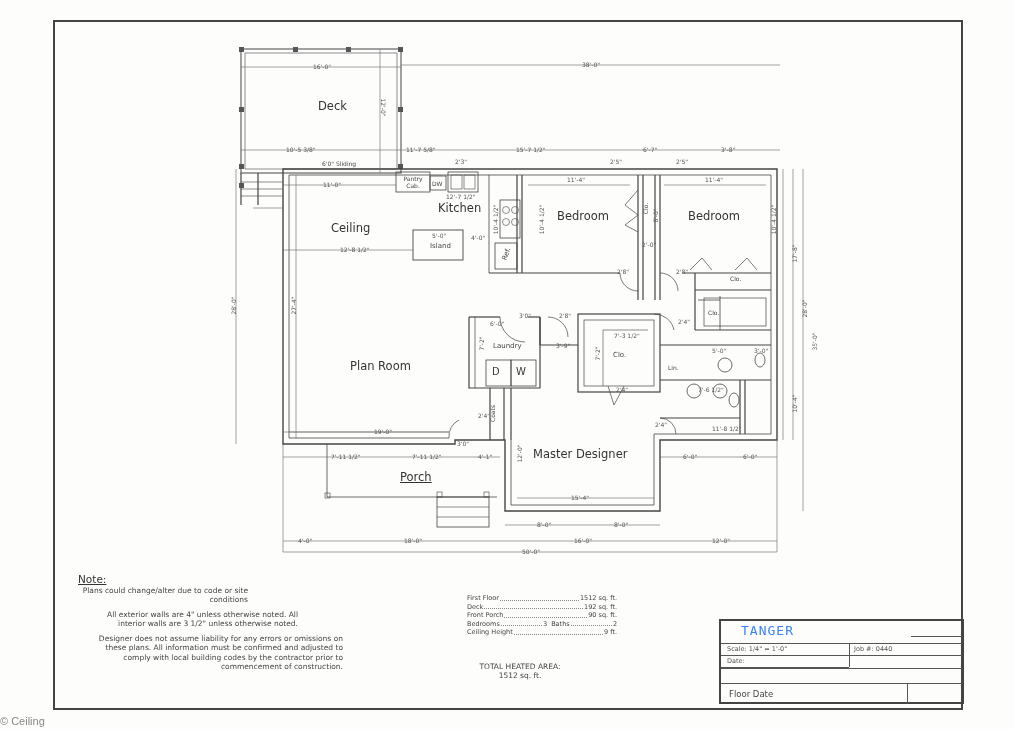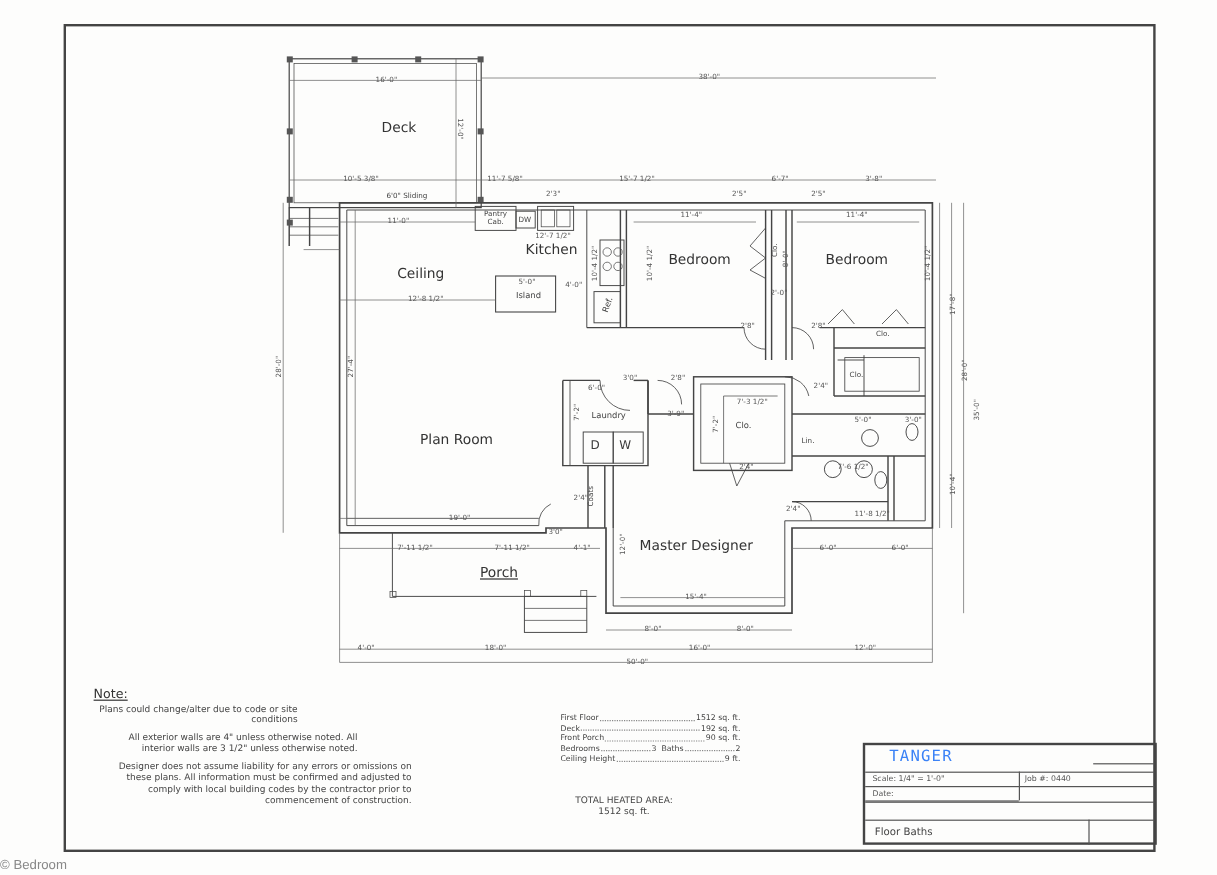--- a/index.html
+++ b/index.html
@@ -303,16 +303,16 @@
   <div class="tb-line" style="left:190px;top:15px;width:51px;height:1px;"></div>
   <div class="tb-line" style="left:0;top:34px;width:241px;height:1px;"></div>
   <div class="tb-line" style="left:0;top:46px;width:128px;height:1px;"></div>
   <div class="tb-line" style="left:128px;top:22px;width:1px;height:24px;"></div>
   <div class="tb-line" style="left:0;top:47px;width:241px;height:1px;"></div>
   <div class="tb-line" style="left:0;top:62px;width:241px;height:1px;"></div>
   <div class="tb-line" style="left:186px;top:62px;width:1px;height:21px;"></div>
   <div class="tb-txt" style="left:6px;top:24px;"><span>Scale:</span> <span>1/4" = 1'-0"</span></div>
   <div class="tb-txt" style="left:133px;top:24px;"><span>Job #:</span> <span>0440</span></div>
   <div class="tb-txt" style="left:6px;top:36px;">Date:</div>
-  <div class="tb-fp">Floor Baths</div>
+  <div class="tb-fp">Floor Date</div>
 </div>
 
-<div class="watermark">© Bedroom</div>
+<div class="watermark">© Ceiling</div>
 
 </body></html>

